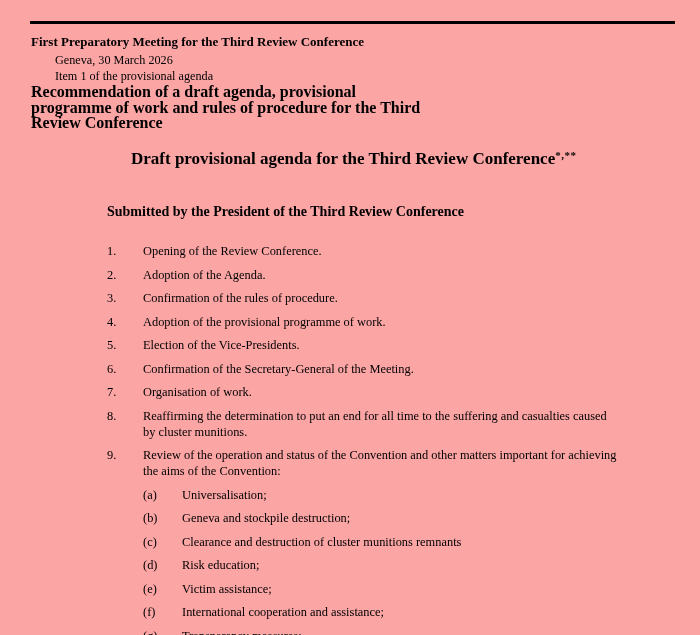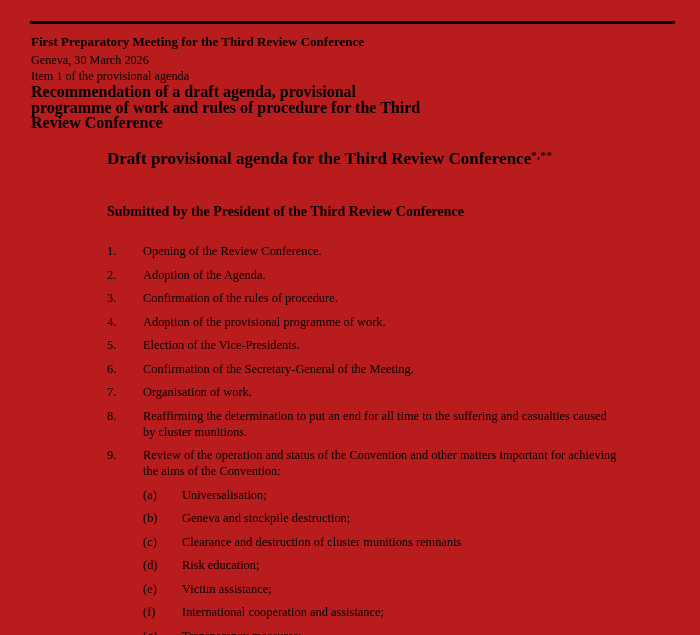--- a/index.html
+++ b/index.html
@@ -1,21 +1,21 @@
 <!DOCTYPE html>
 <html><head>
 <meta charset="utf-8">
 <style>
   * { margin: 0; padding: 0; box-sizing: border-box; }
   html, body { background: #ffffff; }
   .page {
     position: relative;
     width: 700px;
     height: 635px;
-    background: #b91c1c;
+    background: #fca5a5;
     color: #000000;
     font-family: "Liberation Serif", serif;
     overflow: hidden;
   }
   .top-rule {
     position: absolute;
     left: 30px;
     top: 21px;
     width: 645px;
     height: 3px;
@@ -29,37 +29,39 @@
   }
   .h-title {
     font-size: 13px;
     font-weight: bold;
     line-height: 18px;
     margin-bottom: 2px;
   }
   .h-line {
     font-size: 12.2px;
     line-height: 15.5px;
+    margin-left: 24px;
   }
   .h-subject {
     font-size: 16px;
     font-weight: bold;
     line-height: 15.5px;
   }
   .main {
     position: absolute;
     left: 107px;
     top: 148px;
     width: 545px;
   }
   .doc-title {
     font-size: 17px;
     font-weight: bold;
     line-height: 22px;
     white-space: nowrap;
+    margin-left: 24px;
   }
   .doc-title .fn-marks {
     font-size: 11px;
     font-weight: bold;
     position: relative;
     top: -5px;
     letter-spacing: 0.5px;
   }
   .doc-subtitle {
     margin-top: 32px;

